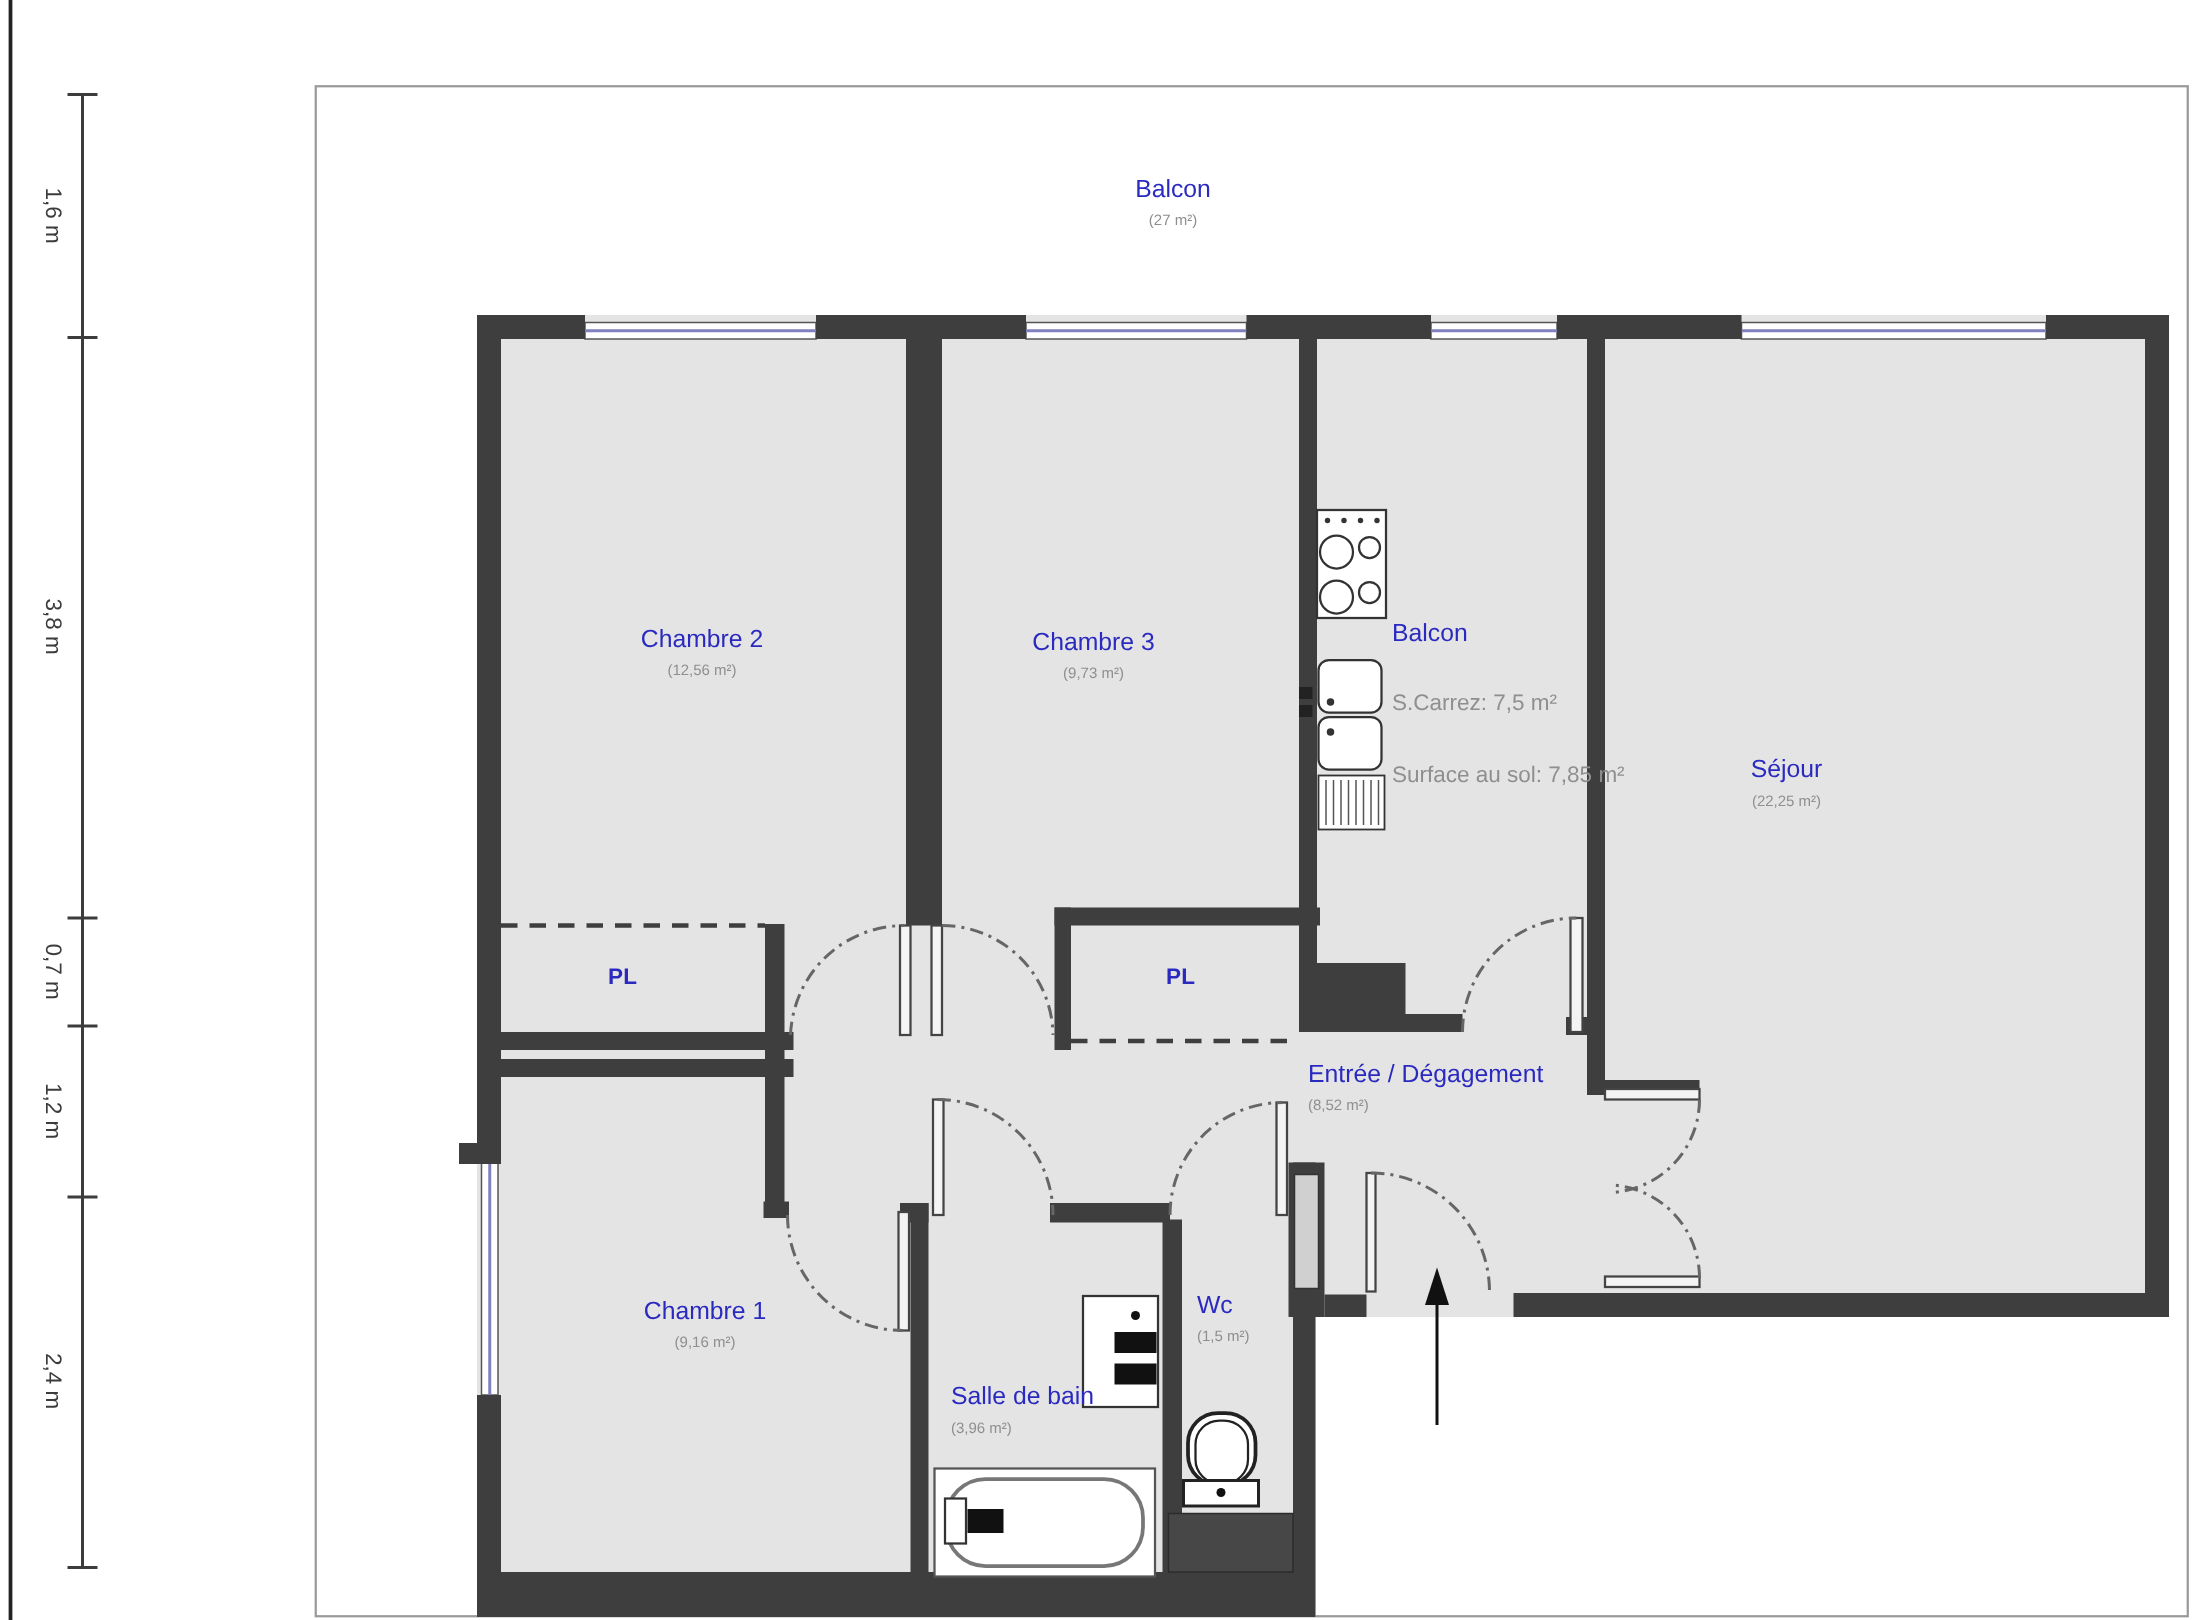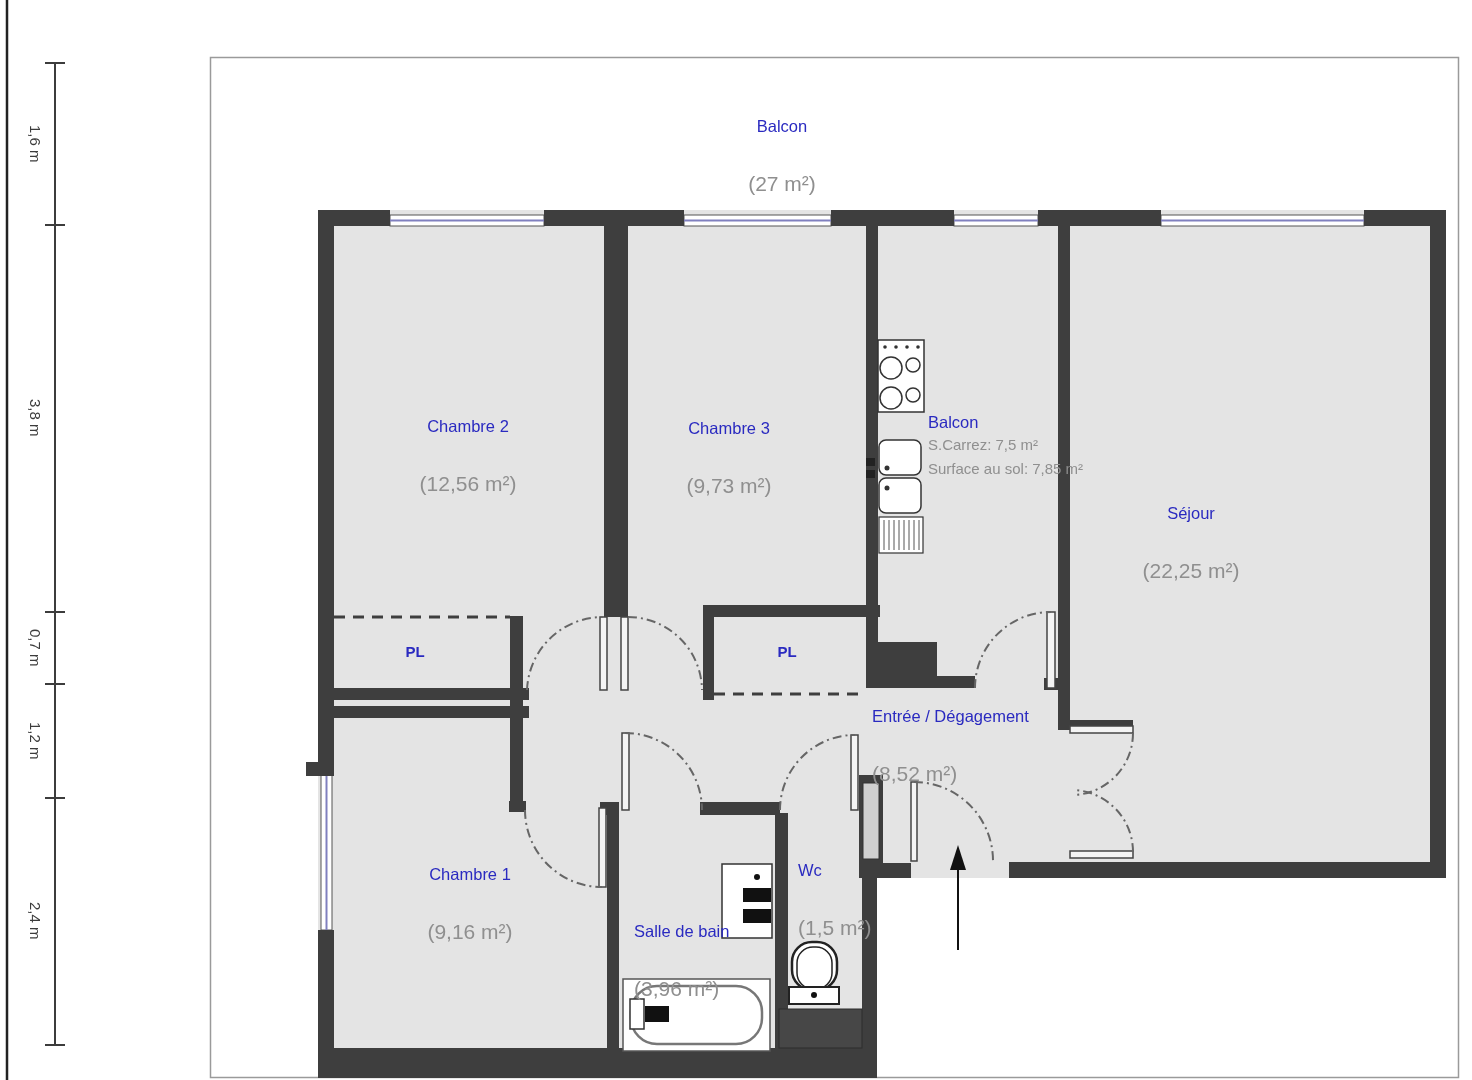--- a/index.html
+++ b/index.html
@@ -2,22 +2,22 @@
 <html style="--wall: #3e3e3e; --room-fill: #e4e4e4; --label-blue: #2a2ac0; --area-gray: #8f8f8f; --window-glass: #8080bf;"><head>
 <meta charset="utf-8">
 <style>
   html,body{margin:0;padding:0;background:#fff;}
   #stage{position:relative;width:1472px;height:1080px;overflow:hidden;
          font-family:"Liberation Sans",sans-serif;background:#fff;}
   #plan-svg{position:absolute;left:0;top:0;}
   .lbl{position:absolute;white-space:nowrap;pointer-events:none;}
   .centered{transform:translateX(-50%);text-align:center;}
   .room-name{color:var(--label-blue,#2a2ac0);font-weight:normal;font-size:16.5px;line-height:21px;}
-  .room-area{color:var(--area-gray,#8f8f8f);font-size:21px;line-height:21px;margin-top:36px;}
-  .kitchen-line{color:var(--area-gray,#8f8f8f);font-size:15px;line-height:24px;}
+  .room-area{color:var(--area-gray,#8f8f8f);font-size:10px;line-height:21px;}
+  .kitchen-line{color:var(--area-gray,#8f8f8f);font-size:15px;line-height:24px;margin-top:24px;}
   .pl{color:var(--label-blue,#2a2ac0);font-weight:700;font-size:15px;}
   .ruler-label{color:#3c3c3c;font-size:15px;writing-mode:vertical-rl;
                width:22px;height:96px;display:flex;align-items:center;justify-content:center;}
 </style>
 </head>
 <body>
 
 <div id="stage">
 
   <svg id="plan-svg" width="1472" height="1080" viewBox="0 0 1472 1080">

